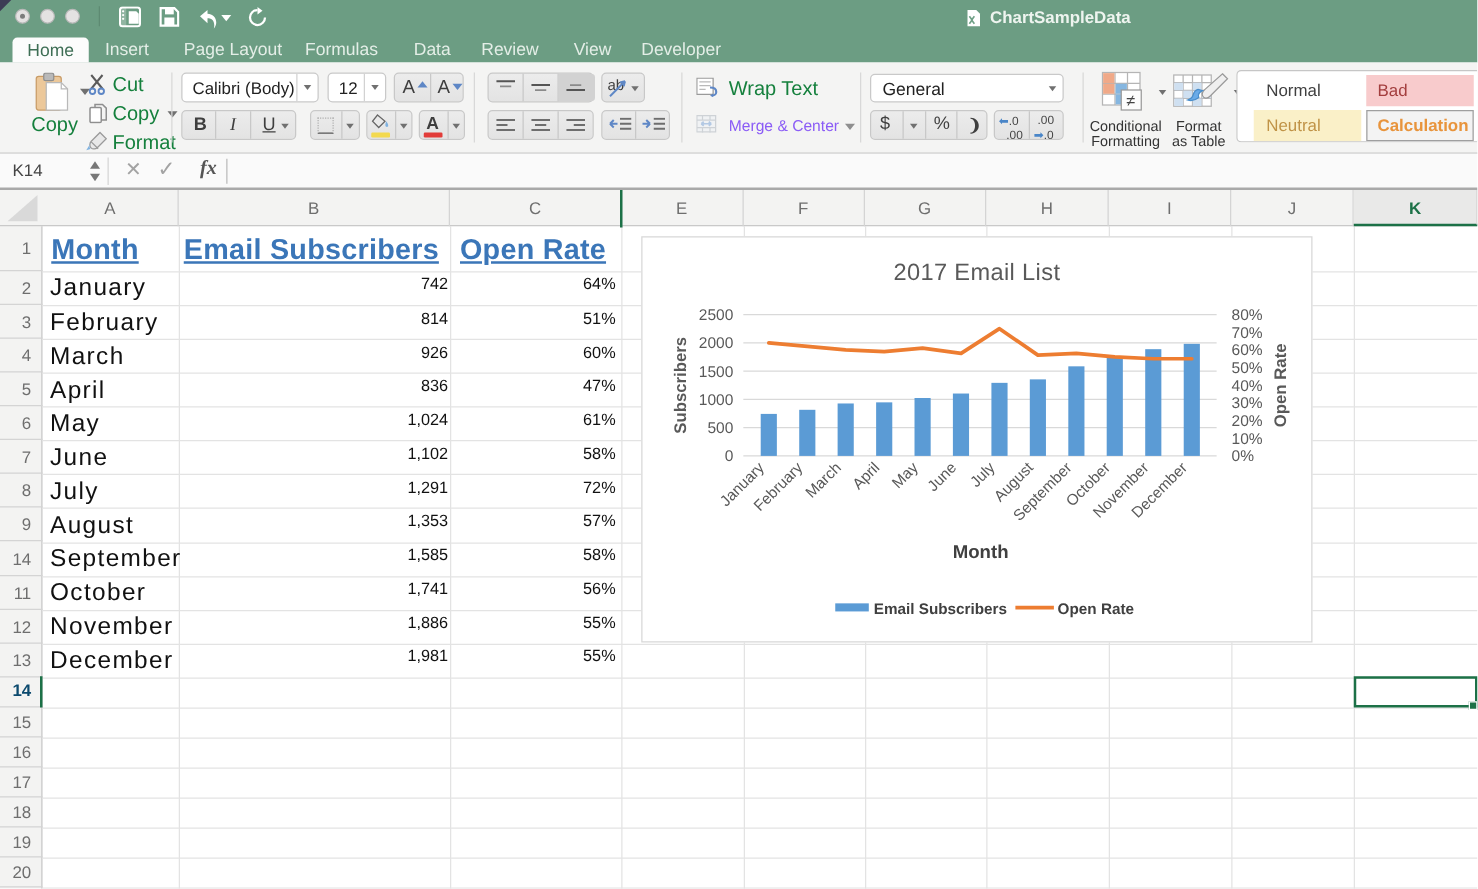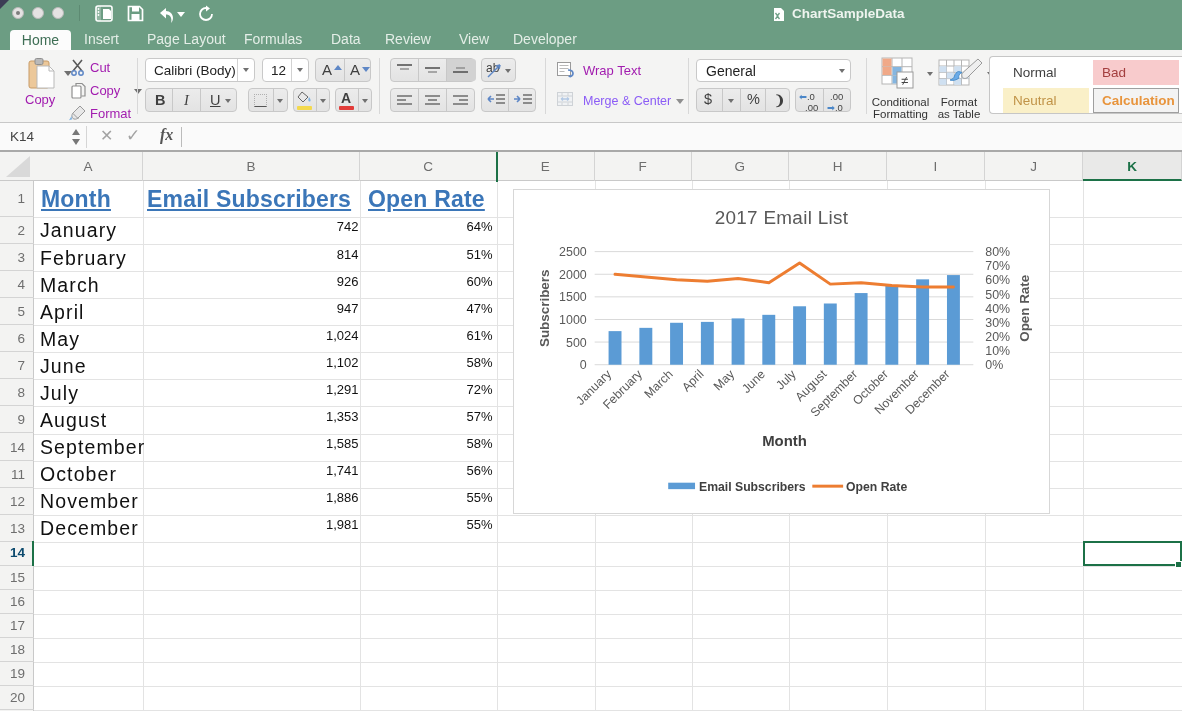--- a/index.html
+++ b/index.html
@@ -8,21 +8,21 @@
 #titlebar{position:absolute;left:0;top:0;width:1182px;height:28px;background:#6c9d83}
 #tabbar{position:absolute;left:0;top:28px;width:1182px;height:22px;background:#6c9d83}
 .tl{position:absolute;top:7px;width:12px;height:12px;border-radius:50%;background:#e4e2e2;border:1px solid #b9b9b9}
 .ticon{position:absolute;top:5px}
 #wtitle{position:absolute;top:6px;left:792px;color:#eef4ef;font-size:13.5px;font-weight:bold}
 .tab{position:absolute;top:3px;height:19px;color:#e4eee7;font-size:14px}
 #hometab{position:absolute;left:10px;top:2px;width:61px;height:20px;background:#fcfcfc;border-radius:4px 4px 0 0;color:#3e6e55;font-size:14px;text-align:center;line-height:21px}
 
 #ribbon{position:absolute;left:0;top:50px;width:1182px;height:73px;background:#f4f4f3;border-bottom:1px solid #c8c8c8}
 .sep{position:absolute;top:8px;height:56px;width:1px;background:#d8d8d8}
-.rlab{position:absolute;font-size:13px;color:#a21caf}
+.rlab{position:absolute;font-size:16px;color:#15803d}
 .rlab2{position:absolute;font-size:11.5px;color:#333;text-align:center}
 .grayl{color:#8b5cf6}
 .btn{position:absolute;background:linear-gradient(#ececec,#e3e3e3);border:1px solid #c8c8c8;border-radius:4px}
 .btnw{position:absolute;background:#fff;border:1px solid #c9c9c9;border-radius:4px}
 .seg{position:absolute;top:0;bottom:0;border-right:1px solid #c8c8c8}
 .icbar{position:absolute;width:15px;height:3.5px;border-radius:1px}
 
 #fbar{position:absolute;left:0;top:123px;width:1182px;height:29px;background:#fafafa;border-bottom:2px solid #a9a9a9}
 
 #sheet{position:absolute;left:0;top:152px;width:1182px;height:559px;background:#fff}
@@ -375,21 +375,21 @@
 <div class="ca" style="left:40px;top:67.4px">January</div>
 <div class="cb" style="right:823.5px;top:67.4px">742</div>
 <div class="cb" style="right:689.5px;top:67.4px">64%</div>
 <div class="ca" style="left:40px;top:94.5px">February</div>
 <div class="cb" style="right:823.5px;top:94.5px">814</div>
 <div class="cb" style="right:689.5px;top:94.5px">51%</div>
 <div class="ca" style="left:40px;top:121.5px">March</div>
 <div class="cb" style="right:823.5px;top:121.5px">926</div>
 <div class="cb" style="right:689.5px;top:121.5px">60%</div>
 <div class="ca" style="left:40px;top:148.6px">April</div>
-<div class="cb" style="right:823.5px;top:148.6px">947</div>
+<div class="cb" style="right:823.5px;top:148.6px">836</div>
 <div class="cb" style="right:689.5px;top:148.6px">47%</div>
 <div class="ca" style="left:40px;top:175.7px">May</div>
 <div class="cb" style="right:823.5px;top:175.7px">1,024</div>
 <div class="cb" style="right:689.5px;top:175.7px">61%</div>
 <div class="ca" style="left:40px;top:202.8px">June</div>
 <div class="cb" style="right:823.5px;top:202.8px">1,102</div>
 <div class="cb" style="right:689.5px;top:202.8px">58%</div>
 <div class="ca" style="left:40px;top:229.8px">July</div>
 <div class="cb" style="right:823.5px;top:229.8px">1,291</div>
 <div class="cb" style="right:689.5px;top:229.8px">72%</div>

